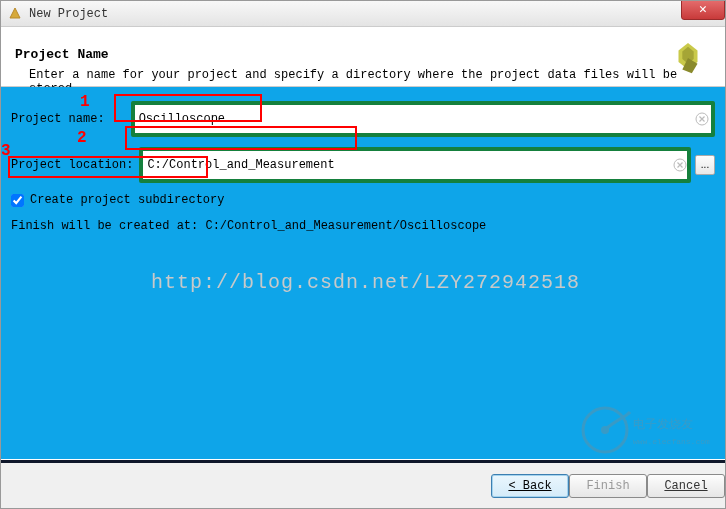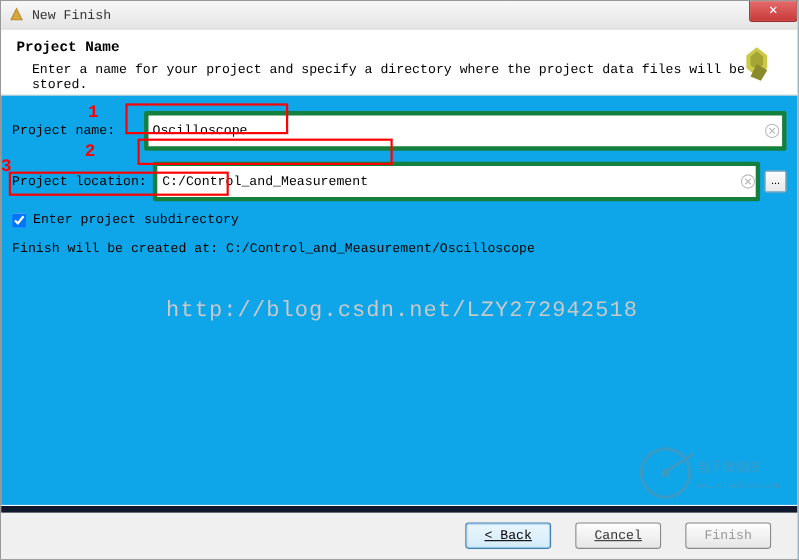--- a/index.html
+++ b/index.html
@@ -50,20 +50,21 @@
       padding: 8px 14px 6px 14px;
       border-bottom: 1px solid #ccc;
       position: relative;
       height: 60px;
     }
     .header-title {
       font-weight: bold;
       font-size: 13px;
       margin-bottom: 6px;
       color: #000;
+      margin-top: 12px;
     }
     .header-desc {
       color: #000;
       padding-left: 14px;
     }
     .header-logo {
       position: absolute;
       right: 18px;
       top: 14px;
       width: 38px;
@@ -165,26 +166,26 @@
       opacity: 0.35;
       pointer-events: none;
     }
     .button-bar {
       position: absolute;
       bottom: 0;
       left: 0;
       right: 0;
       height: 48px;
       background: #f0f0f0;
-      border-top: 6px solid #0f172a;
+      border-top: 3px solid #0f172a;
       display: flex;
       justify-content: flex-end;
       align-items: center;
-      padding-right: 24px;
-      gap: 22px;
+      padding-right: 0;
+      gap: 0;
     }
     .wiz-btn {
       height: 24px;
       min-width: 78px;
       background: linear-gradient(to bottom, #fdfdfd, #e6e6e6);
       border: 1px solid #8a8a8a;
       border-radius: 3px;
       font-family: inherit;
       font-size: 12px;
       padding: 0 10px;
@@ -202,21 +203,21 @@
       text-decoration: none;
     }
   </style>
 </head>
 <body>
 
 <div class="titlebar">
   <svg class="title-icon" viewBox="0 0 16 16">
     <path d="M3 12 L8 2 L13 12 Z" fill="#d6a93a" stroke="#b8892a"></path>
   </svg>
-  <span class="title-text">New Finish</span>
+  <span class="title-text">New Project</span>
   <div class="close-btn">
     <span>✕</span>
   </div>
 </div>
 
 <div class="header-section">
   <div class="header-title">Project Name</div>
   <div class="header-desc">Enter a name for your project and specify a directory where the project data files will be stored.</div>
   <svg class="header-logo" viewBox="0 0 40 40">
     <polygon points="20,2 30,10 30,22 20,30 10,22 10,10" fill="#c9c94a"></polygon>
@@ -242,21 +243,21 @@
     <input type="text" class="text-input" value="C:/Control_and_Measurement" style="">
     <svg class="clear-icon" viewBox="0 0 14 14">
       <circle cx="7" cy="7" r="6" fill="none" stroke="#bbb"></circle>
       <path d="M4.5 4.5 L9.5 9.5 M9.5 4.5 L4.5 9.5" stroke="#bbb" stroke-width="1.2"></path>
     </svg>
     <button class="browse-btn">...</button>
   </div>
 
   <div class="checkbox-row">
     <input type="checkbox" checked="" style="">
-    <span>Enter project subdirectory</span>
+    <span>Create project subdirectory</span>
   </div>
 
   <div class="created-at">Finish will be created at: C:/Control_and_Measurement/Oscilloscope</div>
 
 </div>
 
 <div class="redbox redbox1"></div>
 <div class="redbox redbox2"></div>
 <div class="redbox redbox3"></div>
 <div class="rednum num1">1</div>
@@ -267,15 +268,15 @@
 <svg class="corner-watermark" viewBox="0 0 150 60">
   <circle cx="30" cy="30" r="22" fill="none" stroke="#888" stroke-width="3"></circle>
   <circle cx="30" cy="30" r="4" fill="#888"></circle>
   <path d="M30 30 C 40 20, 50 18, 55 12" stroke="#888" stroke-width="3" fill="none"></path>
   <text x="58" y="28" font-size="12" fill="#888">电子发烧友</text>
   <text x="58" y="44" font-size="8" fill="#888">www.elecfans.com</text>
 </svg>
 
 <div class="button-bar">
   <button class="wiz-btn focus">&lt; Back</button>
+  <button class="wiz-btn" disabled="">Finish</button>
   <button class="wiz-btn">Cancel</button>
-  <button class="wiz-btn" disabled="">Finish</button>
 </div>
 
 </body></html>

